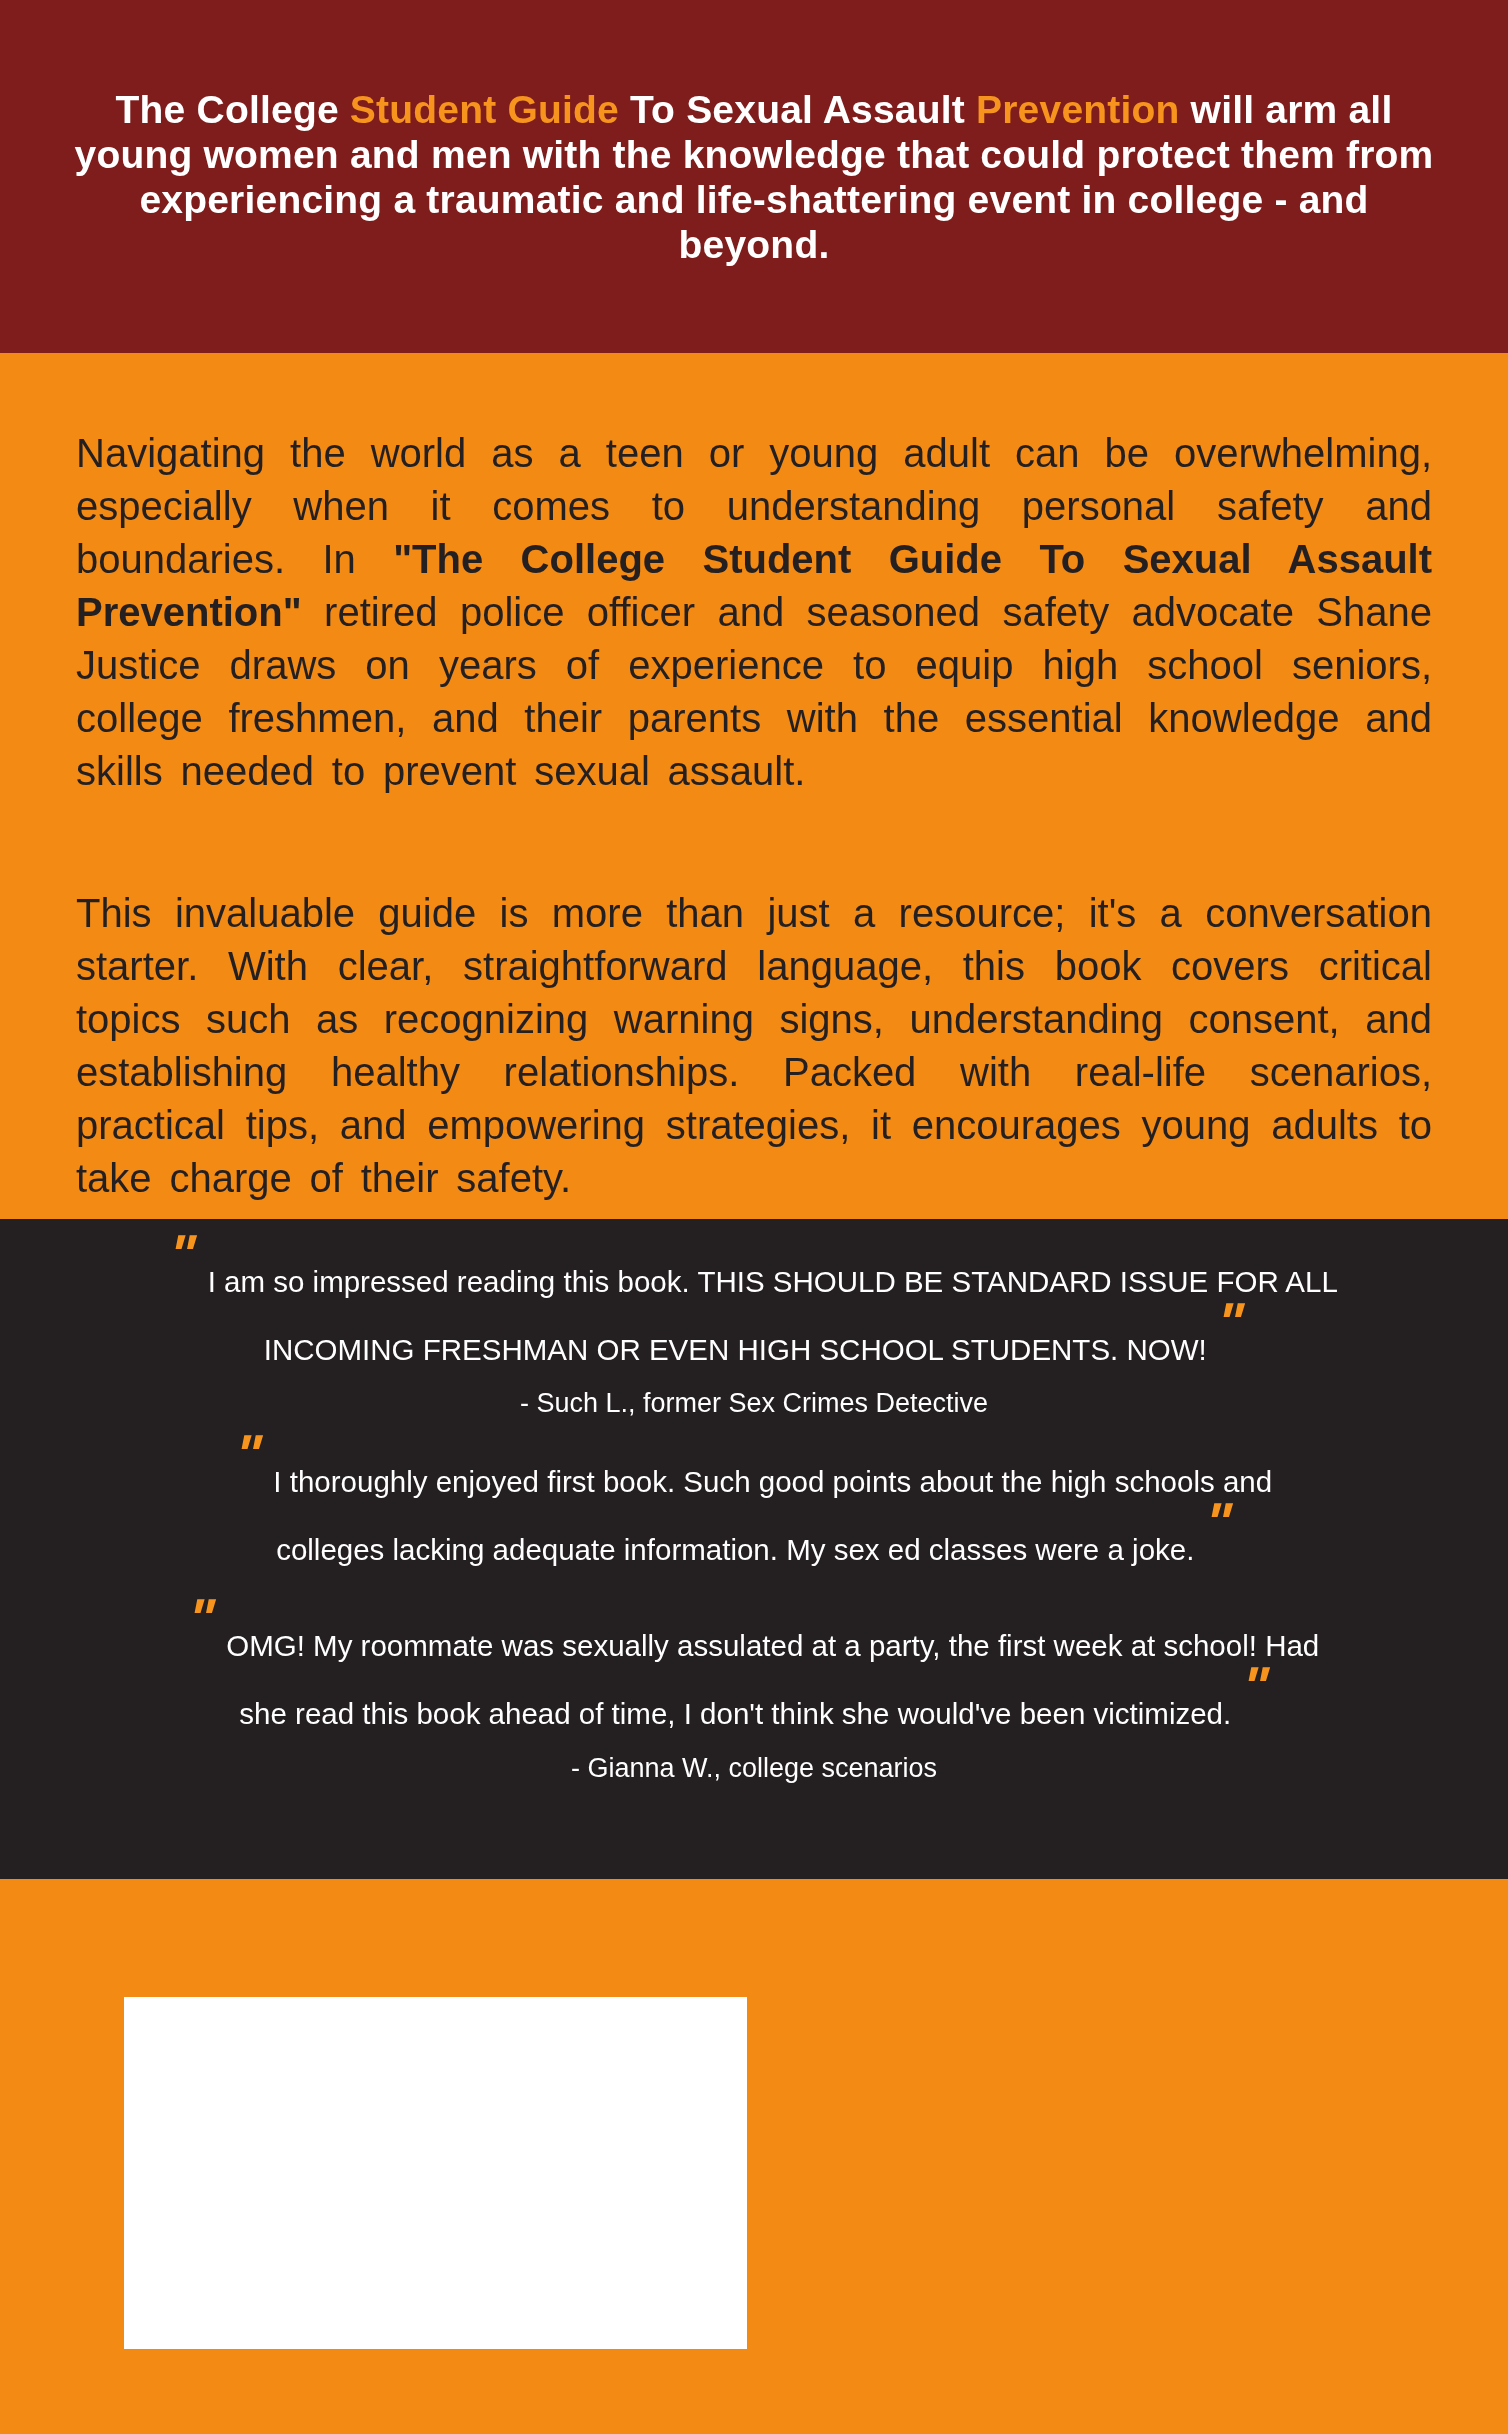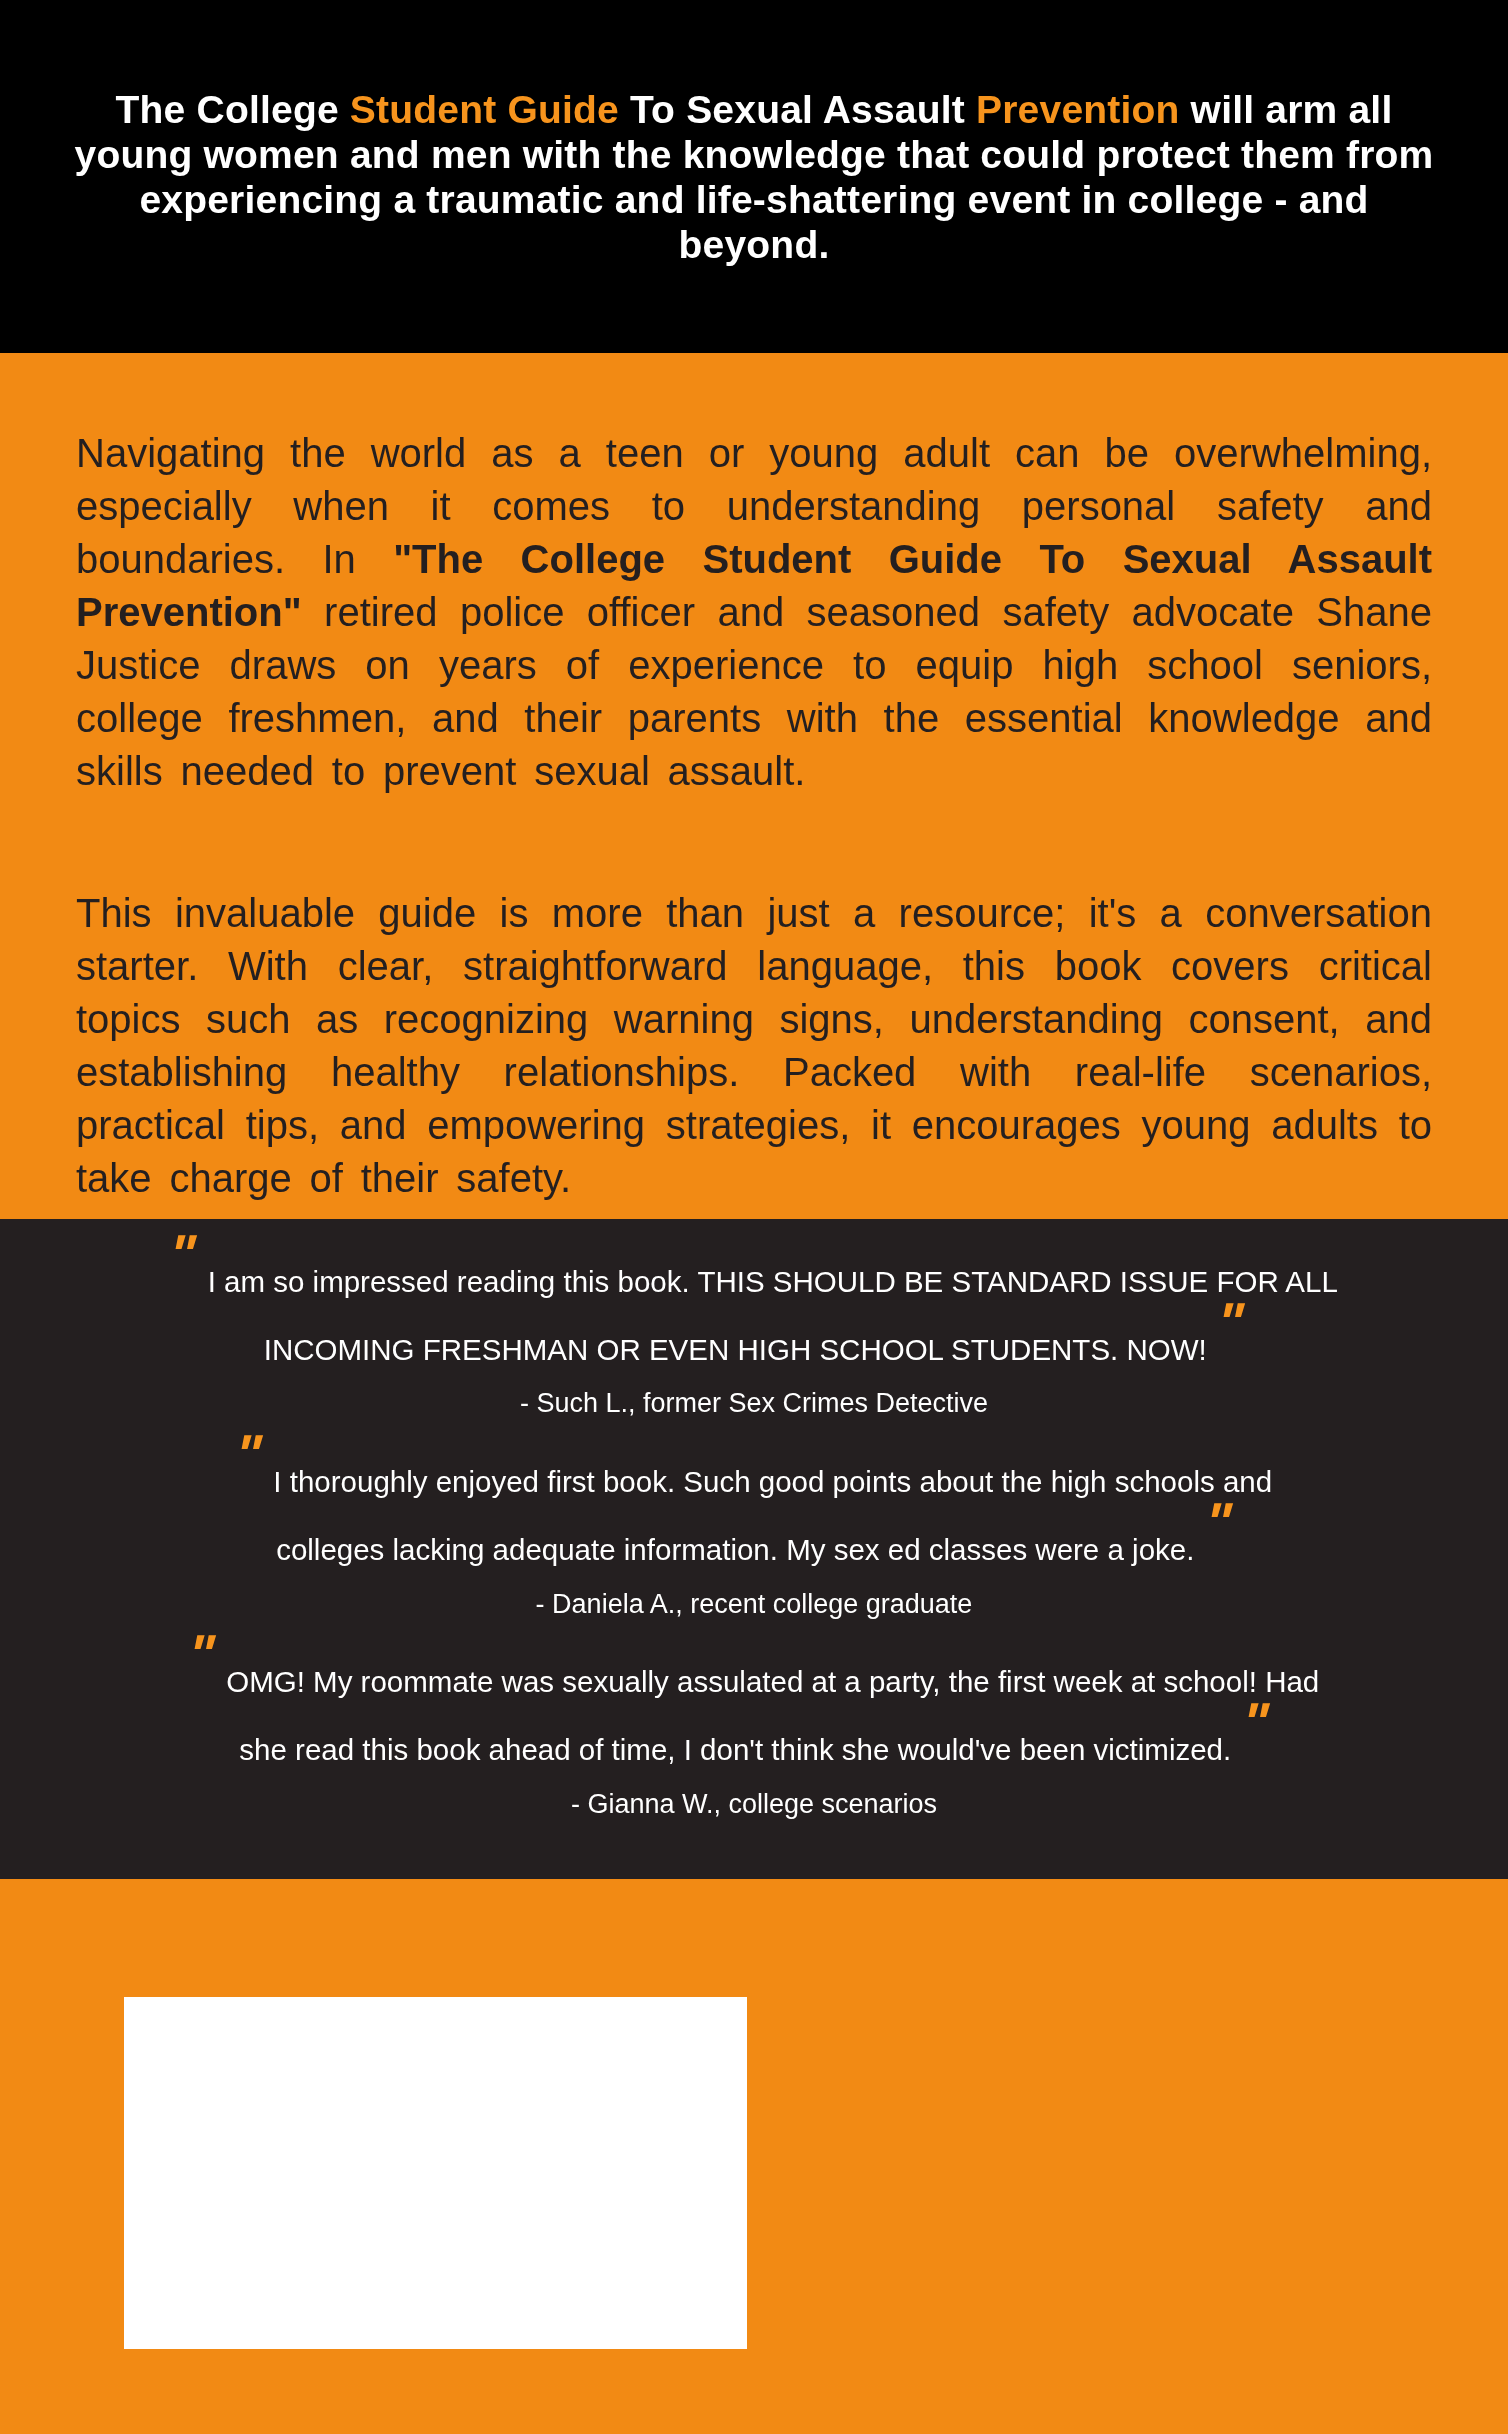--- a/index.html
+++ b/index.html
@@ -8,21 +8,21 @@
     width: 1508px; height: 2435px;
     font-family: "Liberation Sans", "DejaVu Sans", sans-serif;
     font-stretch: condensed;
     overflow: hidden;
     background: #F28A14;
   }
   .section { width: 100%; overflow: hidden; }
 
   
   .top {
-    background: #000000; height: 353px;
+    background: #7f1d1d; height: 353px;
     display: flex; align-items: center; justify-content: center;
   }
   .headline {
     width: 1373px; margin: 0; text-align: center;
     color: #FFFFFF; font-weight: bold;
     font-size: 39px; line-height: 45px; letter-spacing: 0.2px;
   }
   .headline .accent { color: #F7941D; }
 
   
@@ -92,21 +92,20 @@
 
 <div class="section quotes">
 
   <div class="testimonial">
     <p class="quote"><span class="qmark open">"</span><span>I am so impressed reading this book. THIS SHOULD BE STANDARD ISSUE FOR ALL</span><br><span>INCOMING FRESHMAN OR EVEN HIGH SCHOOL STUDENTS. NOW!</span><span class="qmark close">"</span></p>
     <p class="attribution">- Such L., former Sex Crimes Detective</p>
   </div>
 
   <div class="testimonial">
     <p class="quote"><span class="qmark open">"</span><span>I thoroughly enjoyed first book. Such good points about the high schools and</span><br><span>colleges lacking adequate information. My sex ed classes were a joke.</span><span class="qmark close">"</span></p>
-    <p class="attribution">- Daniela A., recent college graduate</p>
   </div>
 
   <div class="testimonial">
     <p class="quote"><span class="qmark open">"</span><span>OMG! My roommate was sexually assulated at a party, the first week at school! Had</span><br><span>she read this book ahead of time, I don't think she would've been victimized.</span><span class="qmark close">"</span></p>
     <p class="attribution">- Gianna W., college scenarios</p>
   </div>
 
 </div>
 
 <div class="section footer">

